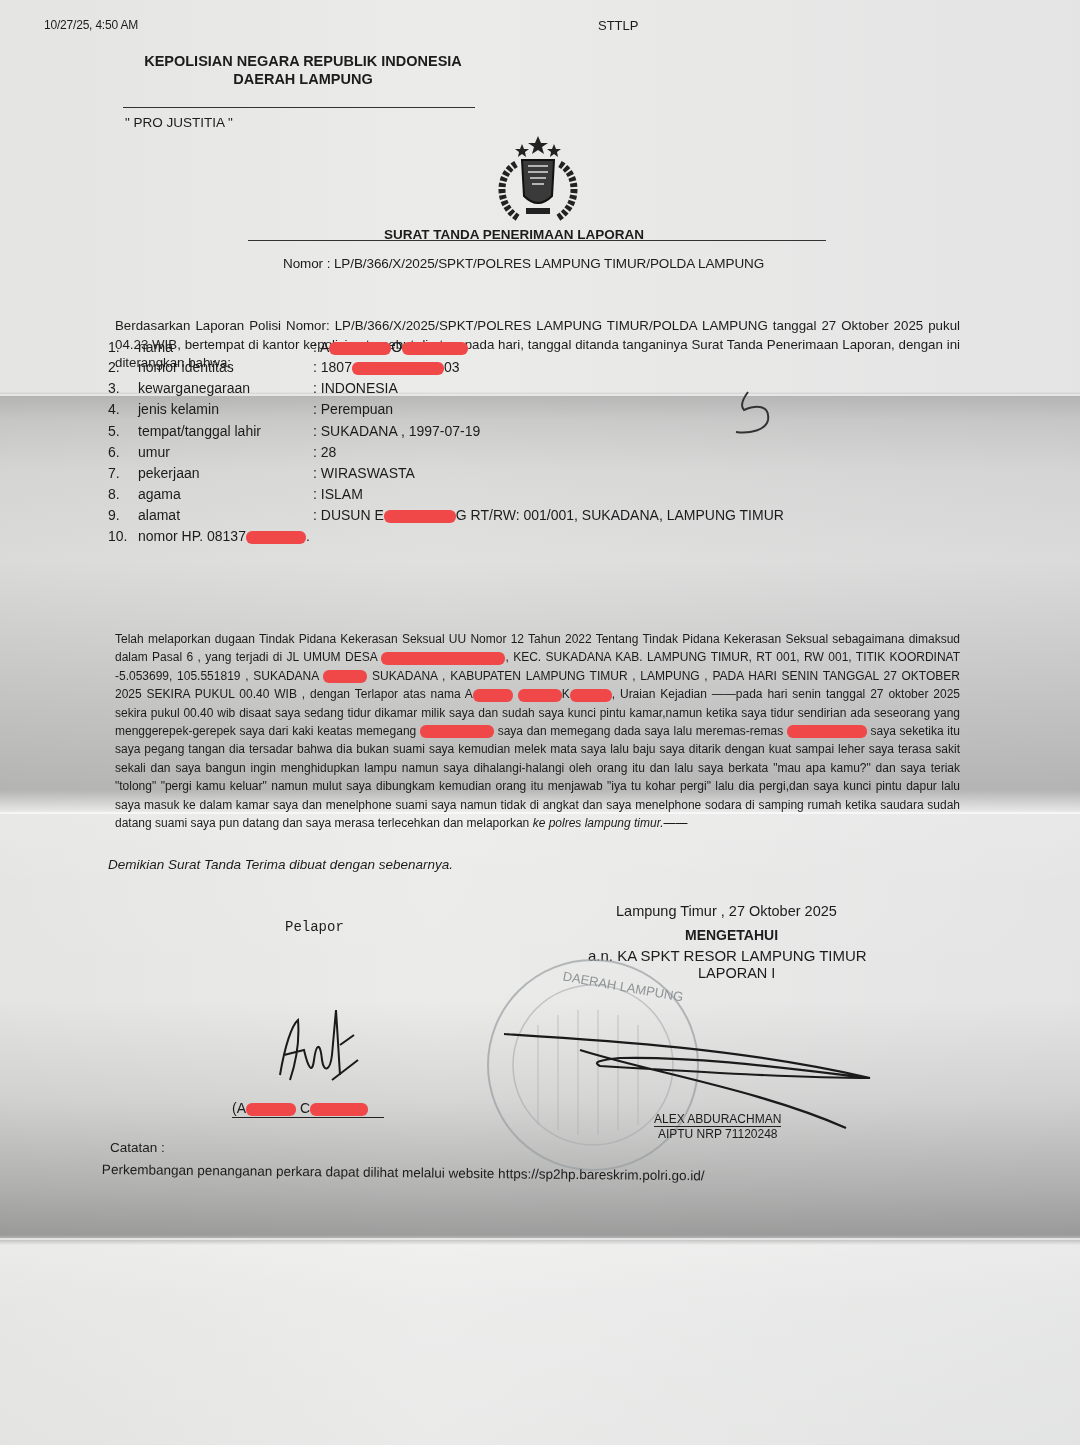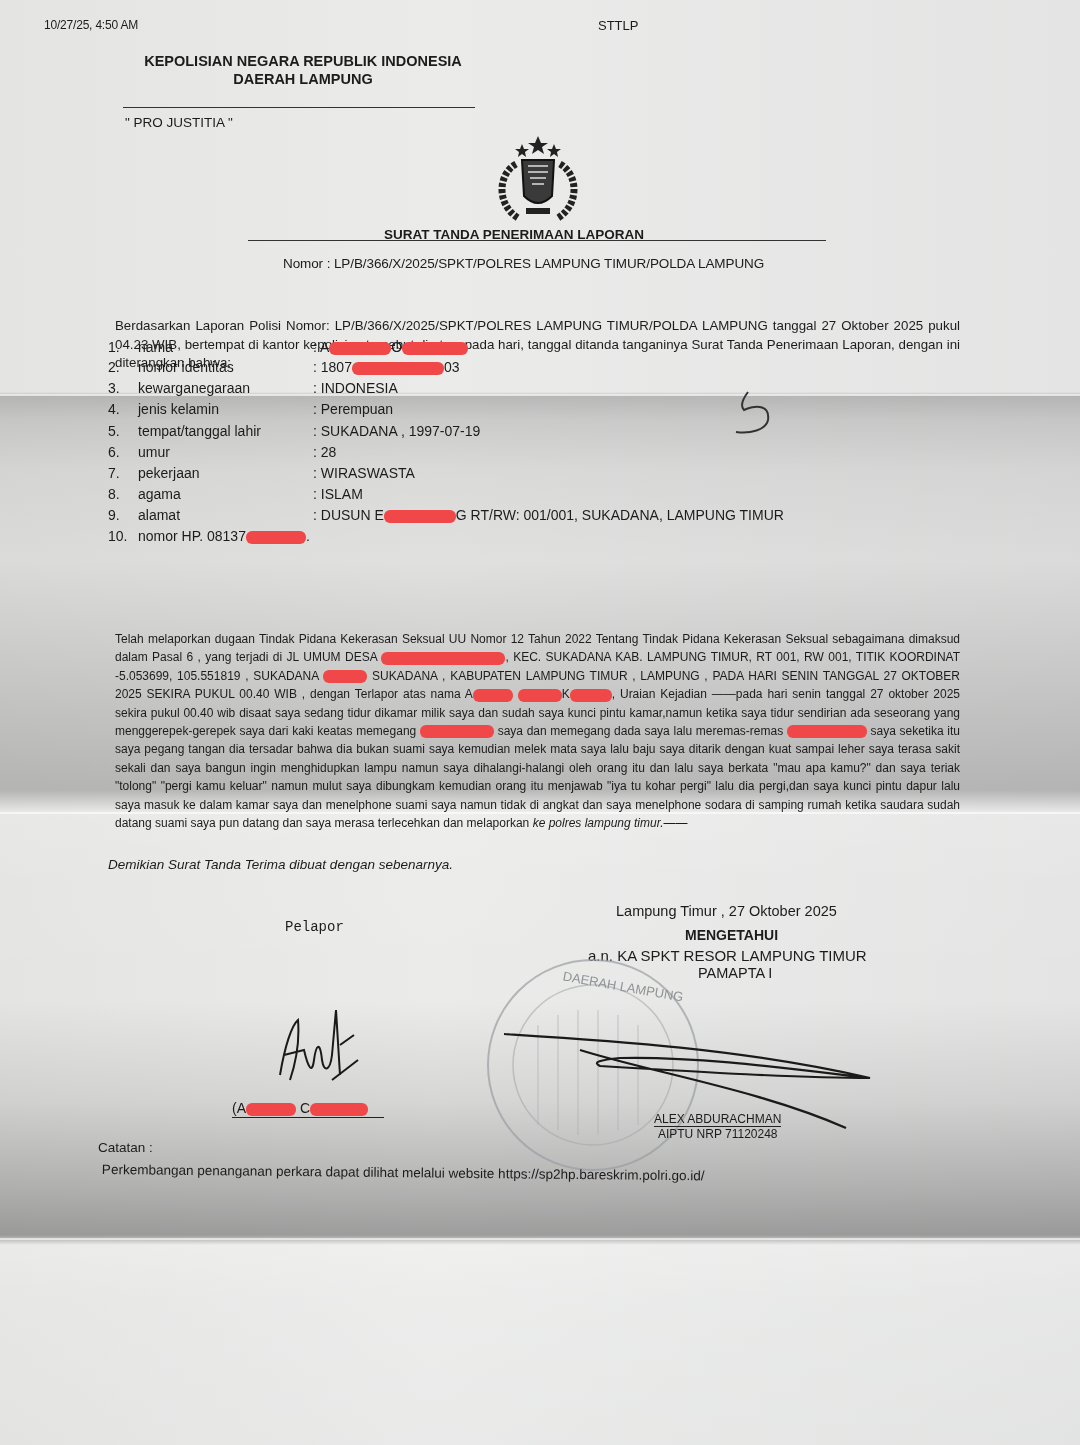--- a/index.html
+++ b/index.html
@@ -37,21 +37,21 @@
   .body-text .it { font-style: italic; }
   .closing { left: 108px; top: 857px; font-size: 13.5px; font-style: italic; }
   .pelapor { left: 285px; top: 919px; font-size: 14px; font-family: Liberation Mono, monospace; }
   .place-date { left: 616px; top: 903px; font-size: 14.5px; }
   .mengetahui { left: 685px; top: 927px; font-size: 14px; font-weight: bold; }
   .an { left: 588px; top: 947px; font-size: 15px; }
   .pamapta { left: 698px; top: 965px; font-size: 14.5px; }
   .reporter-name { left: 232px; top: 1100px; font-size: 14px; border-bottom: 1.5px solid #222; padding-bottom: 1px; width: 152px; }
   .officer { left: 654px; top: 1112px; font-size: 12px; text-align: center; }
   .officer .nm { border-bottom: 1.5px solid #222; }
-  .catatan-label { left: 98px; top: 1140px; font-size: 13.5px; }
+  .catatan-label { left: 110px; top: 1140px; font-size: 13.5px; }
   .catatan-text { left: 102px; top: 1162px; font-size: 13.5px; transform: rotate(0.6deg); transform-origin: left top; }
   svg { overflow: visible; }
 </style>
 </head>
 <body>
 
 <div class="paper"></div>
 <div class="fold" style="top:394px"></div>
 <div class="fold" style="top:812px"></div>
 <div class="fold" style="top:1238px"></div>
@@ -156,21 +156,21 @@
   <span>saya seketika itu saya pegang tangan dia tersadar bahwa dia bukan suami saya kemudian melek mata saya lalu baju saya ditarik dengan kuat sampai leher saya terasa sakit sekali dan saya bangun ingin menghidupkan lampu namun saya dihalangi-halangi oleh orang itu dan lalu saya berkata "mau apa kamu?" dan saya teriak "tolong" "pergi kamu keluar" namun mulut saya dibungkam kemudian orang itu menjawab "iya tu kohar pergi" lalu dia pergi,dan saya kunci pintu dapur lalu saya masuk ke dalam kamar saya dan menelphone suami saya namun tidak di angkat dan saya menelphone sodara di samping rumah ketika saudara sudah datang suami saya pun datang dan saya merasa terlecehkan dan melaporkan</span>
   <span class="it">ke polres lampung timur.——</span>
 </div>
 
 <div class="abs closing">Demikian Surat Tanda Terima dibuat dengan sebenarnya.</div>
 
 <div class="abs pelapor">Pelapor</div>
 <div class="abs place-date">Lampung Timur , 27 Oktober 2025</div>
 <div class="abs mengetahui">MENGETAHUI</div>
 <div class="abs an">a.n. KA SPKT RESOR LAMPUNG TIMUR</div>
-<div class="abs pamapta">PAMAPTA I</div>
+<div class="abs pamapta">LAPORAN I</div>
 
 <div class="abs" style="left:478px; top:955px;">
   <svg width="230" height="220" viewBox="0 0 230 220">
     <circle cx="115" cy="110" r="105" fill="none" stroke="#9a9ea2" stroke-width="2" opacity="0.7"></circle>
     <circle cx="115" cy="110" r="80" fill="none" stroke="#a5a9ac" stroke-width="1.5" opacity="0.6"></circle>
     <path d="M60 70 L60 170 M80 60 L80 175 M100 55 L100 180 M120 55 L120 180 M140 60 L140 175 M160 70 L160 170" stroke="#aaaeb1" stroke-width="1.2" opacity="0.55"></path>
     <text x="70" y="32" font-size="13" fill="#8f9396" font-family="Liberation Sans, sans-serif" transform="rotate(10 115 110)">DAERAH LAMPUNG</text>
   </svg>
 </div>
 

